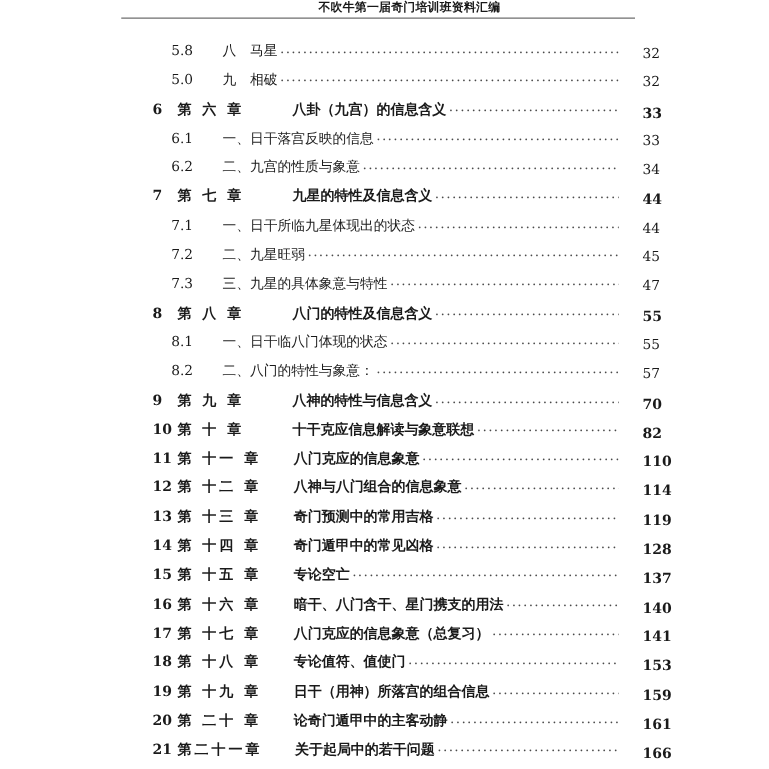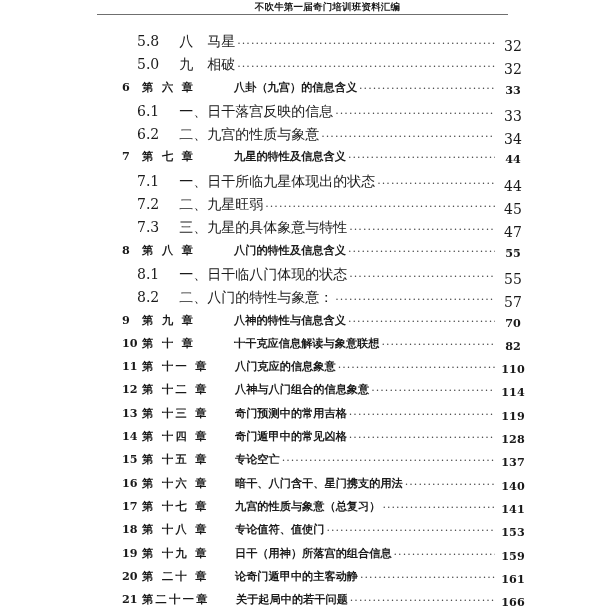--- a/index.html
+++ b/index.html
@@ -64,21 +64,21 @@
   
   .toc-entry.lvl1 {
     padding-left: 122px;
     font-weight: bold;
     font-size: 11.2px;
   }
   
   .toc-entry.lvl2 {
     padding-left: 137px;
     font-weight: normal;
-    font-size: 14px;
+    font-size: 11px;
   }
 
   .num {
     flex: 0 0 auto;
   }
   .toc-entry.lvl1 .num {
     min-width: 17px;
     text-align: left;
   }
   .toc-entry.lvl2 .num {
@@ -124,24 +124,24 @@
   }
 
   
   .pnum-wrap {
     position: relative;
     flex: 0 0 0;
     width: 0;
   }
   .pnum {
     position: absolute;
-    left: 3px;
+    left: 17px;
     top: -8px;
     width: 26px;
-    text-align: center;
+    text-align: left;
   }
   .toc-entry.lvl1 .pnum { font-weight: bold; }
   .toc-entry.lvl2 .pnum { font-weight: normal; }
 </style>
 </head>
 <body>
 
 <div class="page-header">
   <div class="header-title">不吹牛第一届奇门培训班资料汇编</div>
   <div class="header-rule"></div>
@@ -315,21 +315,21 @@
       <span class="chapter-word">第 十六 章</span>
       <span class="title">暗干、八门含干、星门携支的用法</span>
       <span class="leader"></span>
       <span class="pnum-wrap">
         <span class="pnum">140</span>
       </span>
     </div>
     <div class="toc-entry lvl1">
       <span class="num">17</span>
       <span class="chapter-word">第 十七 章</span>
-      <span class="title">九宫的性质与象意（总复习）</span>
+      <span class="title">八门克应的信息象意（总复习）</span>
       <span class="leader"></span>
       <span class="pnum-wrap">
         <span class="pnum">141</span>
       </span>
     </div>
     <div class="toc-entry lvl1">
       <span class="num">18</span>
       <span class="chapter-word">第 十八 章</span>
       <span class="title">专论值符、值使门</span>
       <span class="leader"></span>

